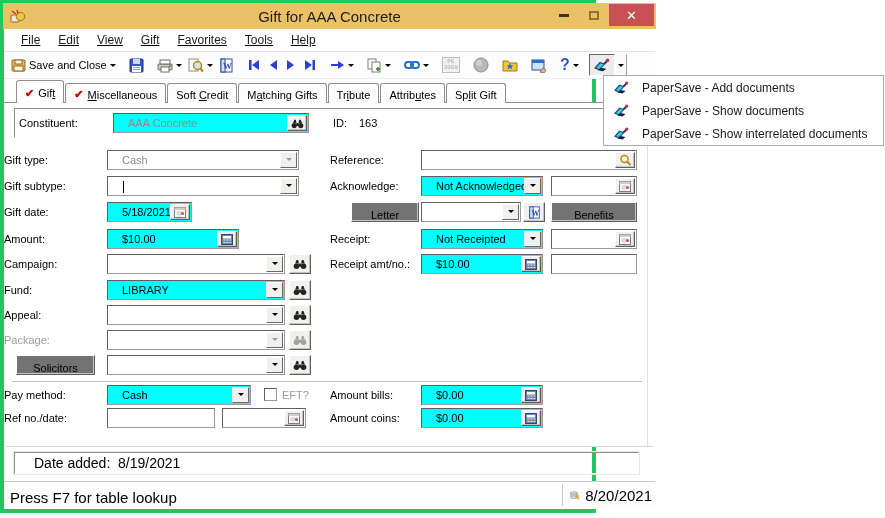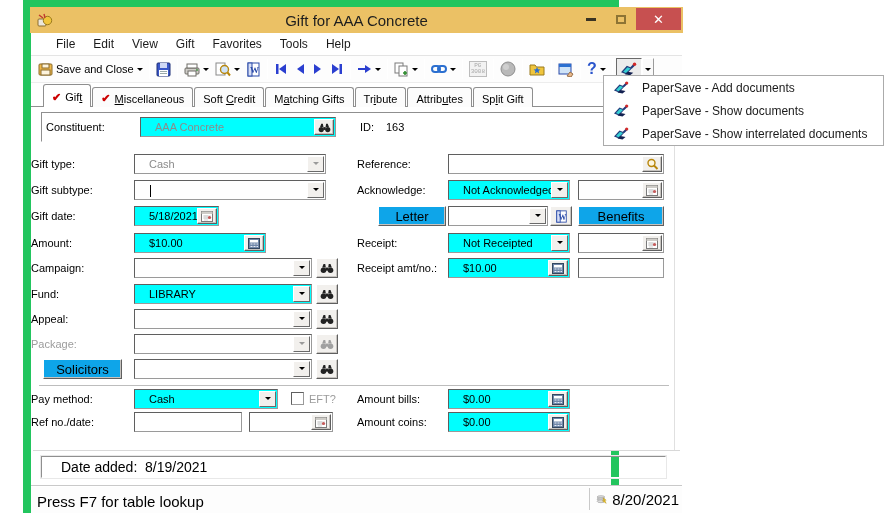--- a/index.html
+++ b/index.html
@@ -1,29 +1,29 @@
 <!DOCTYPE html>
 <html><head>
 <meta charset="utf-8">
 <style>
   html,body{margin:0;padding:0;background:#fff;width:885px;height:518px;font-family:"Liberation Sans",sans-serif;}
   *{box-sizing:border-box;}
-  .window{position:absolute;left:0;top:0;width:596px;height:513px;background:#fff;border:8px solid #22c55e;margin-left:23px;}
+  .window{position:absolute;left:0;top:0;width:596px;height:513px;background:#fff;border:4px solid #22c55e;}
   
   .titlebar{position:absolute;left:-1px;top:-1px;width:653px;height:26px;background:#EBC165;display:flex;align-items:center;}
   .title-text{position:absolute;left:0;right:0;text-align:center;font-size:15px;color:#1e1e1e;}
   .appicon{margin-left:6px;width:17px;height:17px;z-index:2;}
   .winbtns{position:absolute;right:2px;top:0;height:24px;display:flex;align-items:center;z-index:2;}
   .wbtn{width:30px;height:22px;display:flex;align-items:center;justify-content:center;}
   .wbtn.close{width:45px;background:#C75050;}
   .min-glyph{width:10px;height:3px;background:#3a3423;}
   .max-glyph{width:10px;height:9px;border:2px solid #8d7434;}
   .x-glyph{color:#fff;font-size:13px;line-height:1;}
   
-  .menubar{position:absolute;left:0;top:25px;width:651px;height:23px;background:#fff;display:flex;align-items:center;padding-left:16px;border-bottom:1px solid #e4e4e4;}
+  .menubar{position:absolute;left:0;top:25px;width:651px;height:23px;background:#fff;display:flex;align-items:center;padding-left:8px;border-bottom:1px solid #e4e4e4;text-decoration:underline;}
   .menu-item{font-size:12px;color:#1a1a1a;padding:3px 9px;}
   
   .toolbar{position:absolute;left:0;top:48px;width:651px;height:27px;background:#fdfdfd;display:flex;align-items:center;padding-left:4px;border-bottom:1px solid #ededed;}
   .tbtn{height:22px;display:flex;align-items:center;justify-content:center;padding:0 3px;gap:3px;}
   .tbtn .lab{font-size:11px;color:#000;}
   .tsep{width:1px;height:20px;background:#d2d2d2;border-right:1px solid #fff;margin:0 3px;}
   .caret{width:0;height:0;border:3.5px solid transparent;border-top-color:#000;margin-top:4px;}
   .caret.gray{border-top-color:#9a9a9a;}
   .ic{display:block;}
   .tbtn.pressed{border:1px solid #6a6a6a;border-bottom-color:#fff;border-right-color:#fff;background:#ececec;}
@@ -45,21 +45,21 @@
   .lbl{position:absolute;top:0;height:20px;line-height:20px;font-size:11px;color:#000;text-align:left;}
   .lbl.gray{color:#9c9c9c;}
   .ctl{position:absolute;top:0;height:20px;}
   .fld{border:1px solid #9a9a9a;border-top-color:#5f5f5f;border-left-color:#5f5f5f;background:#fff;font-size:11px;line-height:18px;padding-left:14px;color:#000;overflow:hidden;white-space:nowrap;}
   .fld.hl{background:#00FFFF;}
   .fld .gray{color:#8b8b8b;}
   .ddbtn{position:absolute;right:1px;top:1px;bottom:1px;width:17px;background:#f2f0ed;border:1px solid #6a6a6a;border-top-color:#fff;border-left-color:#fff;display:flex;align-items:center;justify-content:center;}
   .ddbtn .caret{margin-top:1px;}
   .ibtn{position:absolute;top:0;height:20px;width:22px;background:#f2f0ed;border:1px solid #5f5f5f;border-top-color:#fff;border-left-color:#fff;box-shadow:inset -1px -1px 0 #c6c3bf;display:flex;align-items:center;justify-content:center;}
   .ibtn.infield{top:1px;right:1px;height:16px;width:20px;position:absolute;}
-  .btn{background:#0ea5e9;border:1px solid #5f5f5f;border-top-color:#fff;border-left-color:#fff;box-shadow:inset -1px -1px 0 #c6c3bf;font-size:13px;display:flex;align-items:center;justify-content:center;color:#000;}
+  .btn{background:#737373;border:1px solid #5f5f5f;border-top-color:#fff;border-left-color:#fff;box-shadow:inset -1px -1px 0 #c6c3bf;font-size:11px;display:flex;align-items:flex-end;justify-content:center;color:#000;}
   .panel-sunken{position:absolute;border:1px solid #fff;border-top-color:#8f8f8f;border-left-color:#8f8f8f;}
   .hsep{position:absolute;left:8px;width:630px;height:2px;border-top:1px solid #bdbdbd;border-bottom:1px solid #fff;}
   .cbox{position:absolute;width:13px;height:13px;top:3px;background:#fff;border:1px solid #9a9a9a;border-top-color:#5f5f5f;border-left-color:#5f5f5f;}
   .caretbar{display:inline-block;width:1px;height:12px;background:#000;vertical-align:middle;margin-left:1px;}
   
   .dateadded{position:absolute;left:10px;top:448px;width:625px;height:22px;border:1px solid #fff;border-top-color:#8f8f8f;border-left-color:#8f8f8f;box-shadow:0 0 0 1px #e8e8e8;font-size:14px;line-height:20px;padding-left:19px;color:#000;}
   .statusbar{position:absolute;left:0;top:477px;width:651px;height:28px;border-top:1px solid #c9c9c9;box-shadow:inset 0 1px 0 #fff;background:#fdfdfd;font-size:15px;color:#000;}
   .status-hint{position:absolute;left:6px;top:7px;}
   .status-date{position:absolute;left:558px;top:2px;width:90px;height:22px;border-left:1px solid #c9c9c9;display:flex;align-items:center;gap:5px;padding-left:6px;}
   

